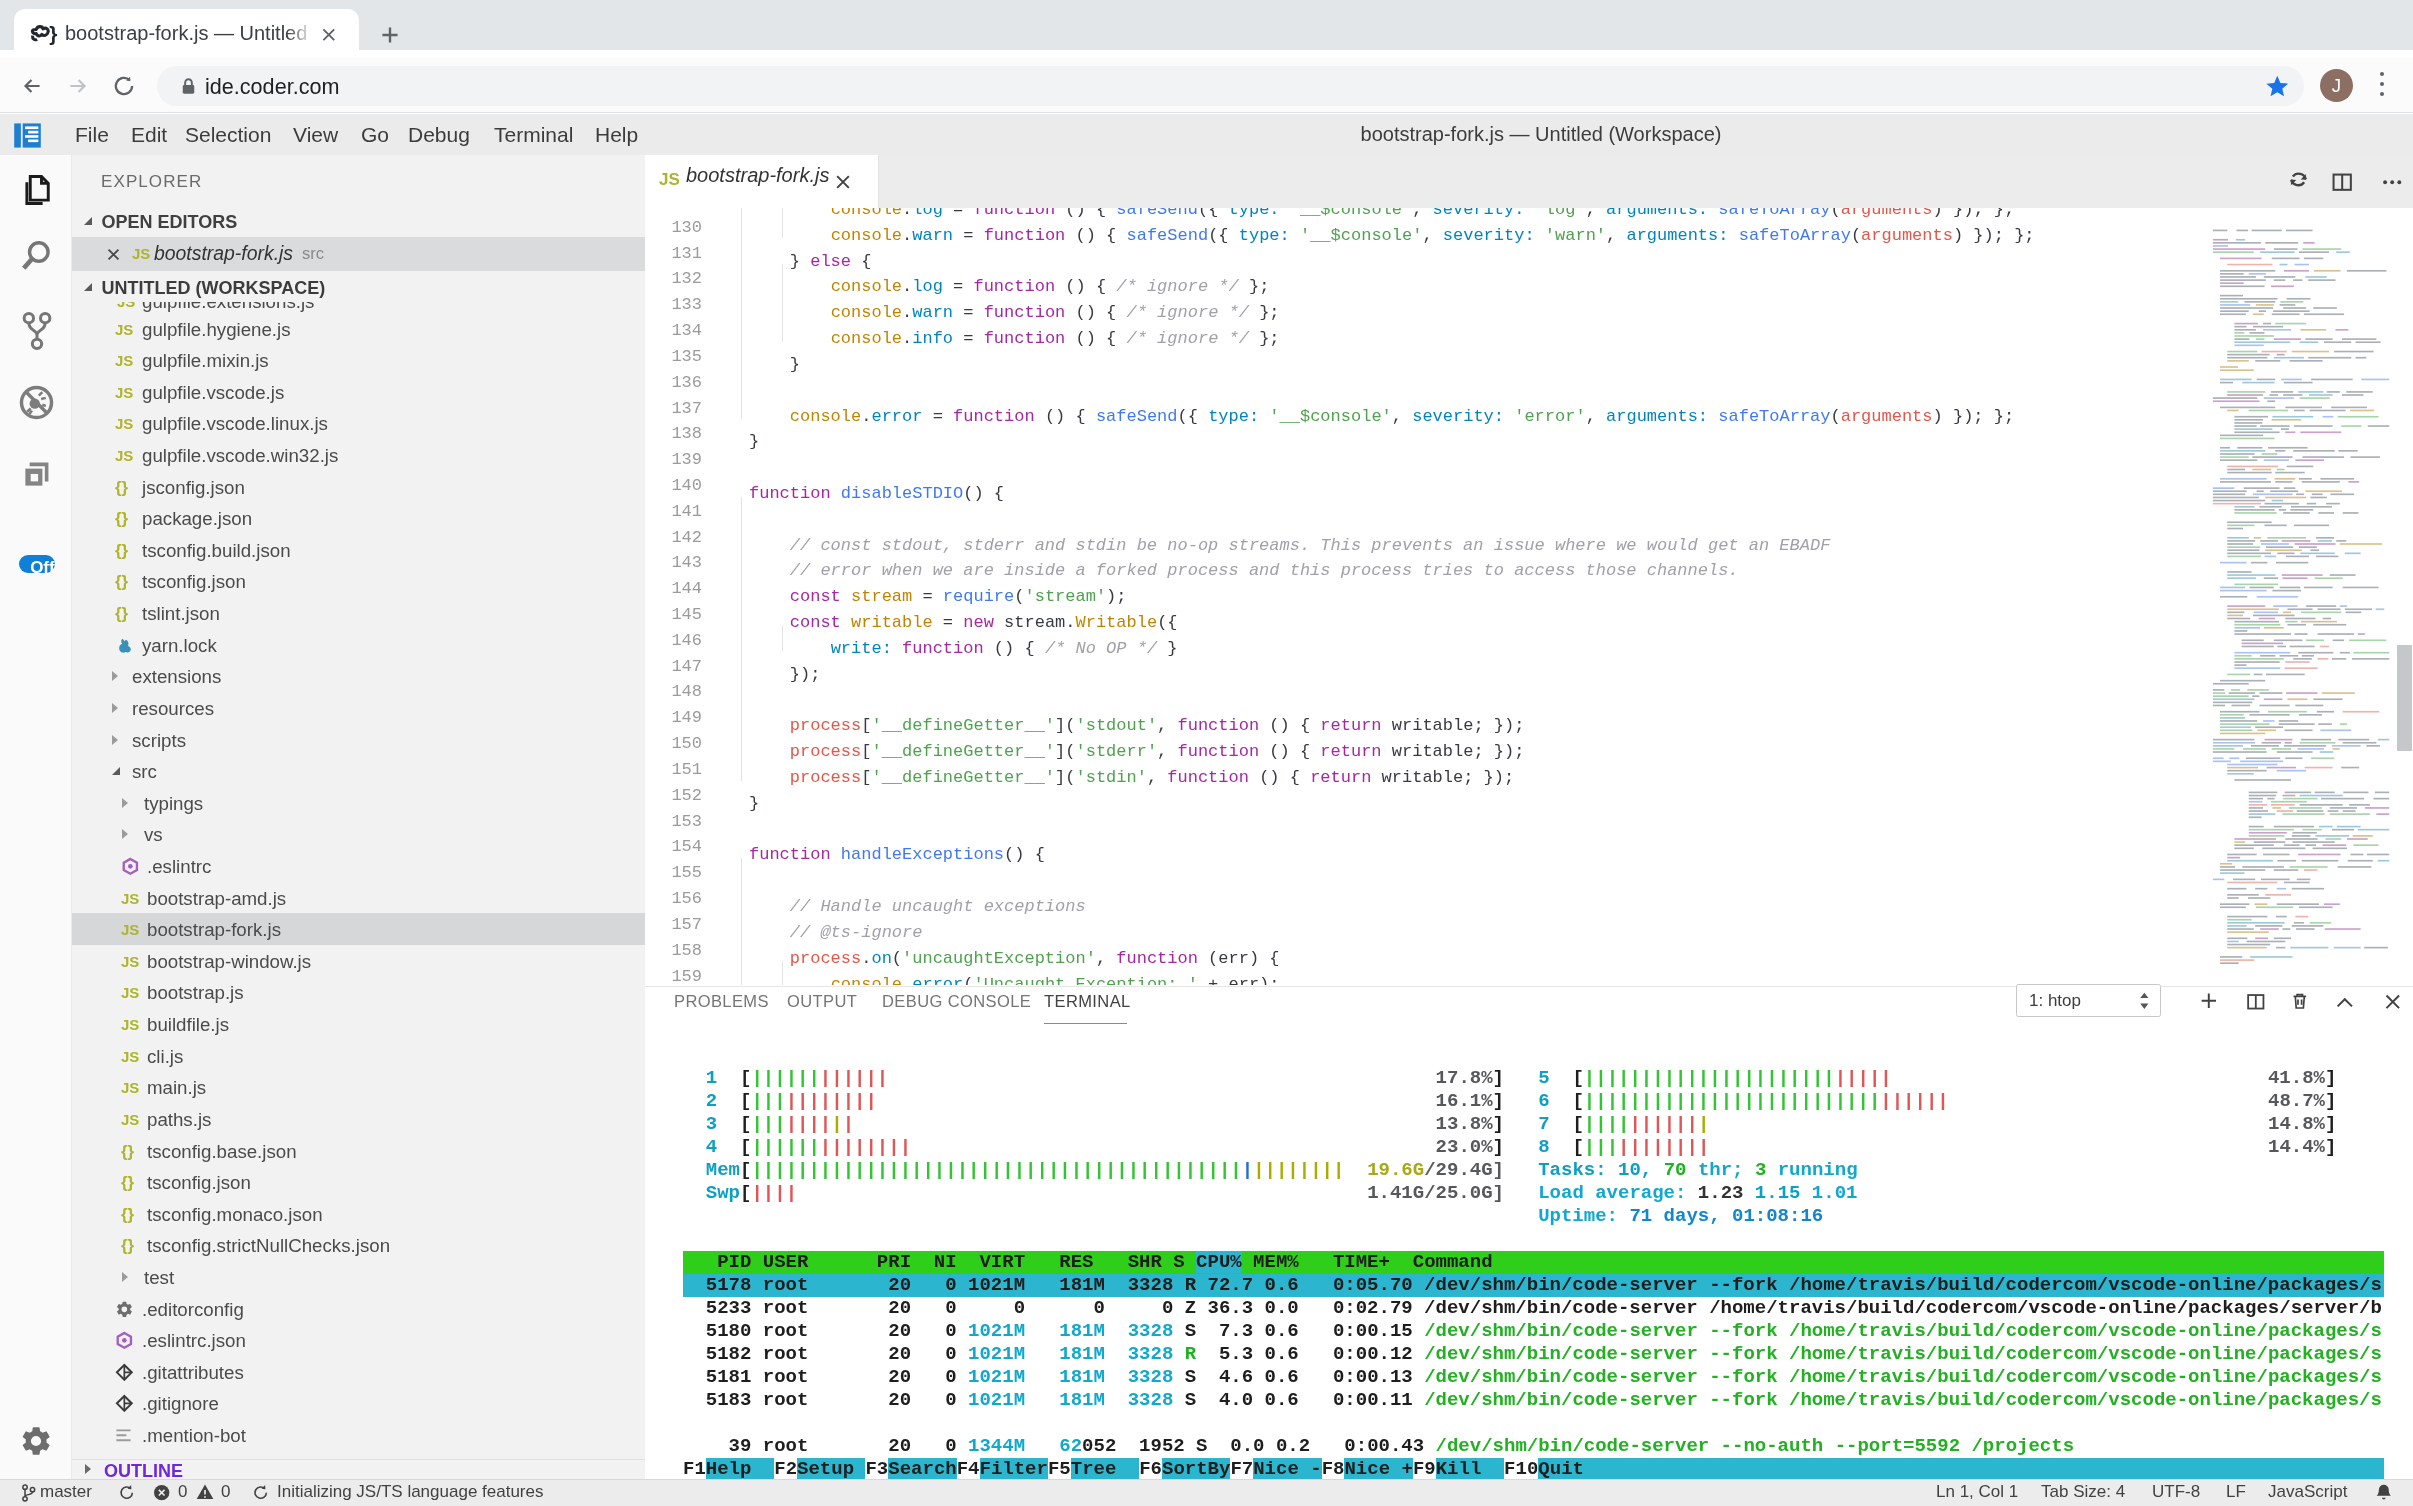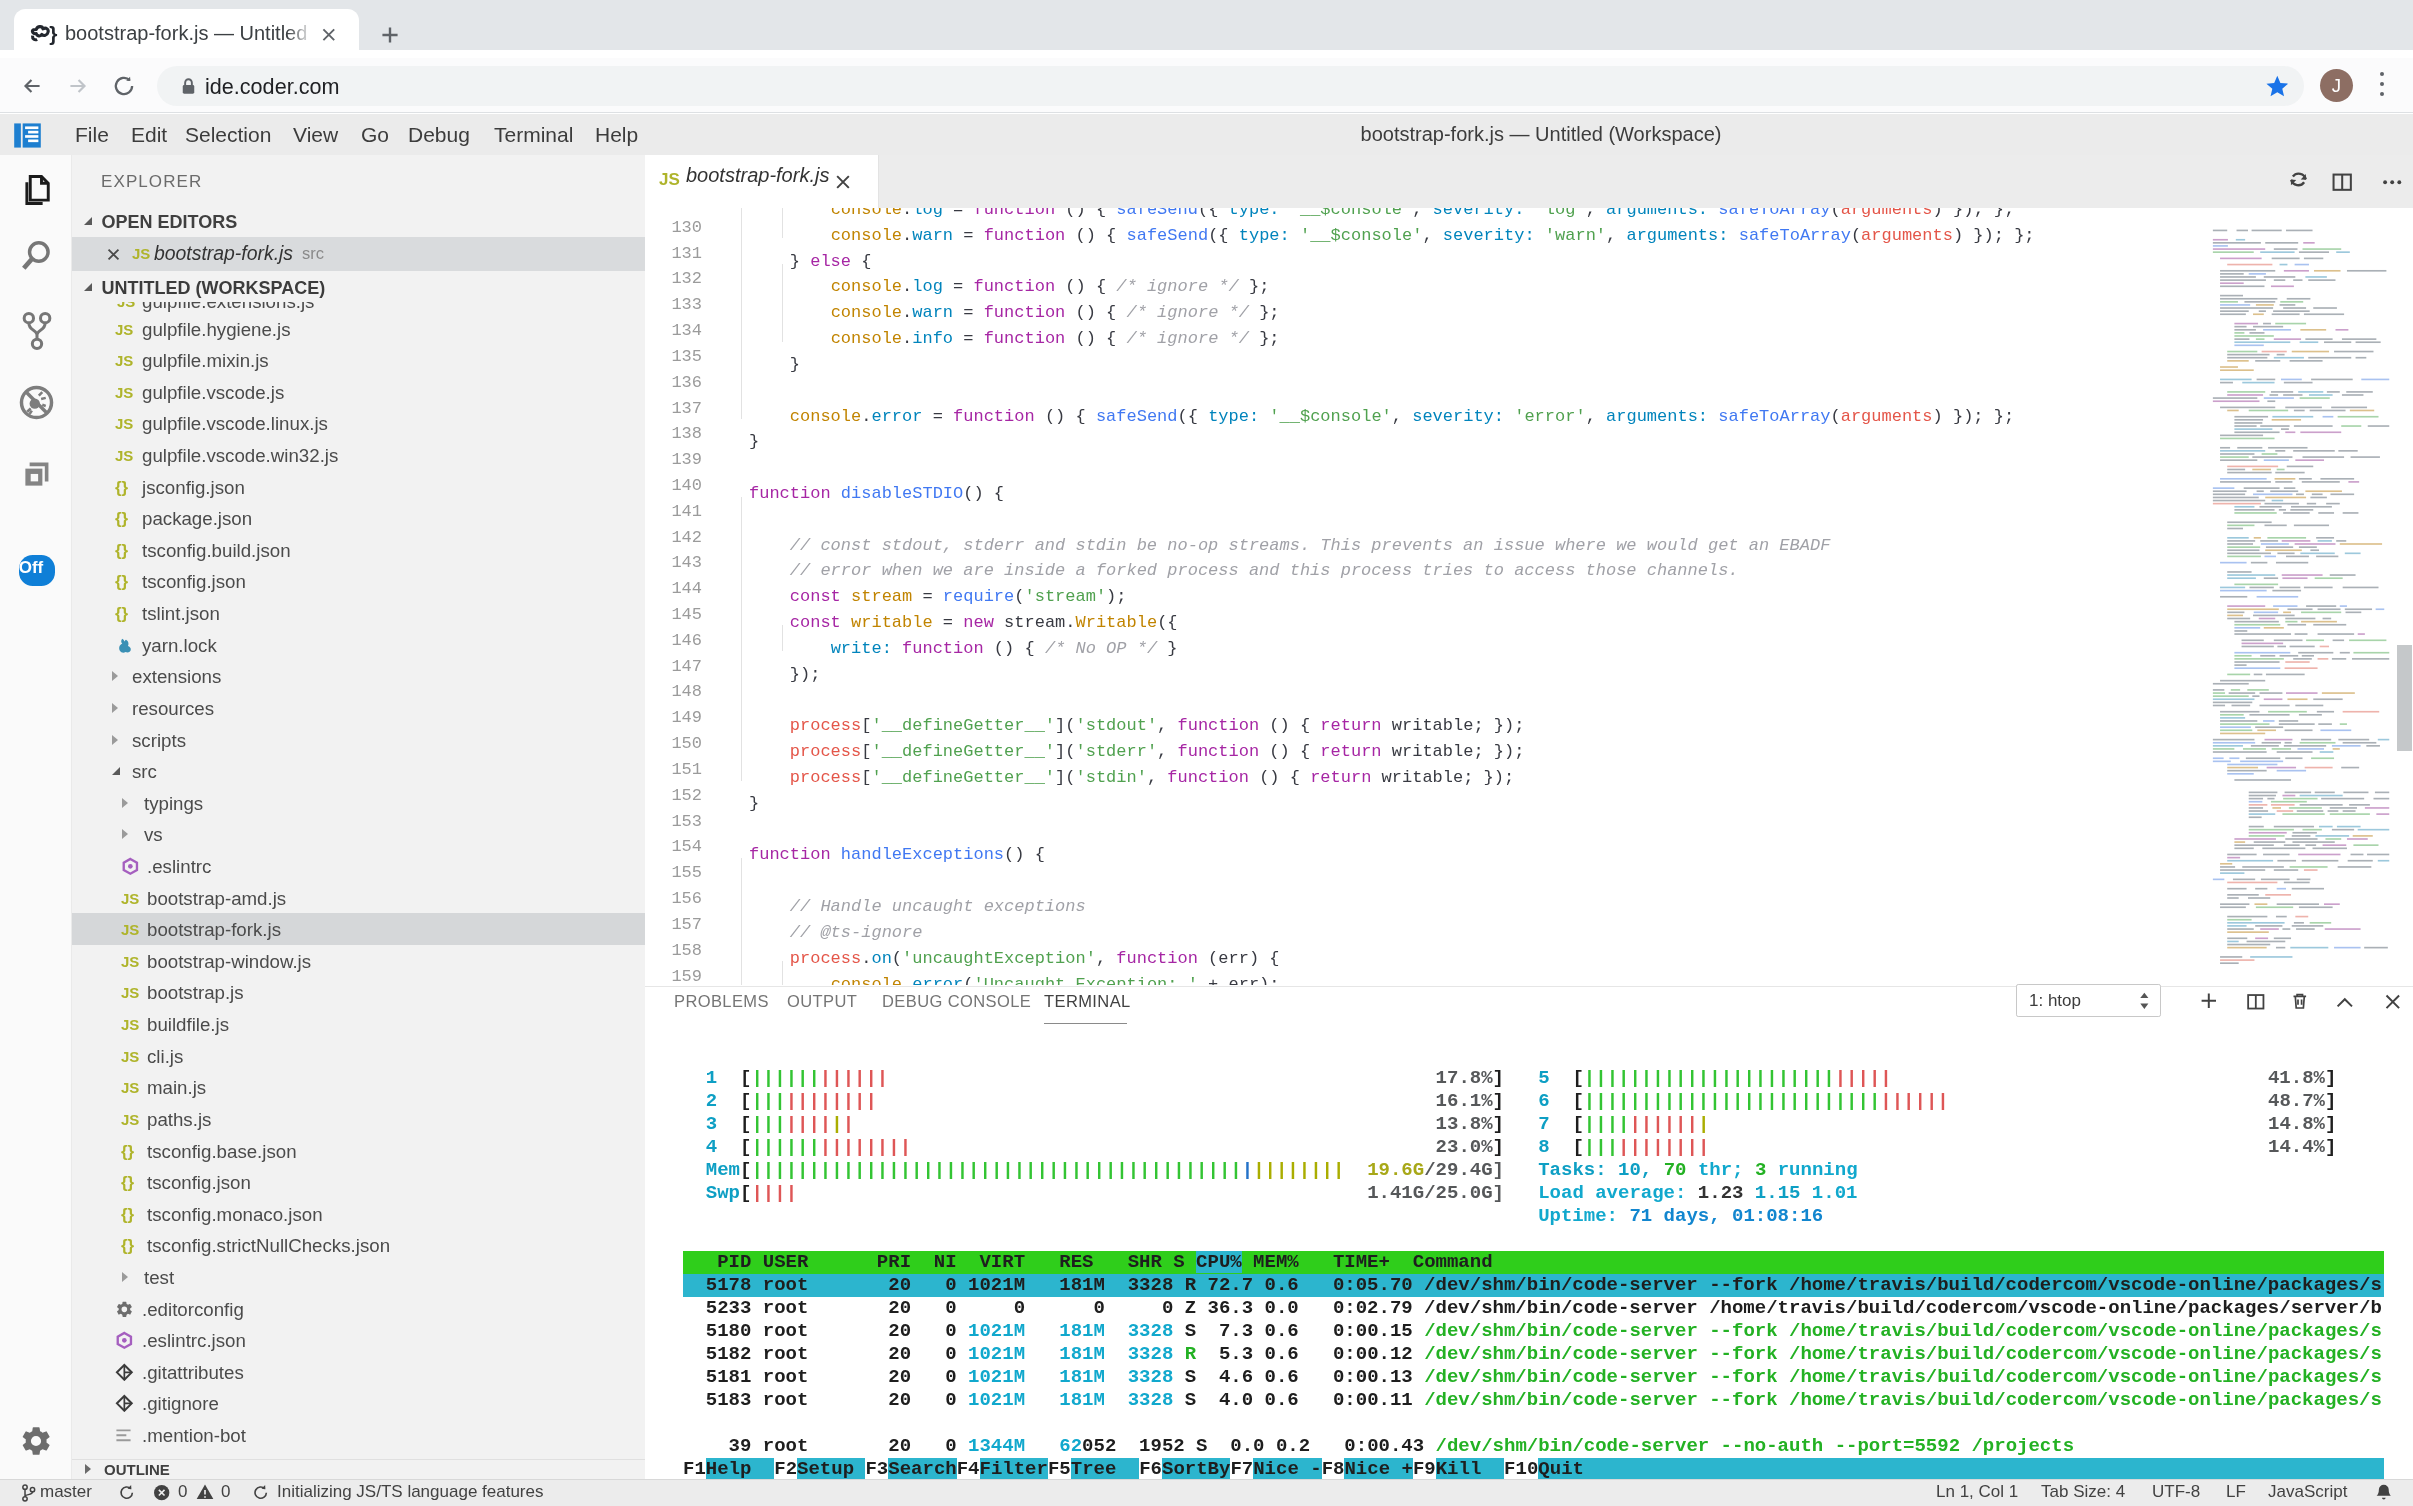--- a/index.html
+++ b/index.html
@@ -109,21 +109,21 @@
       <circle cx="16" cy="16" r="13" fill="none" stroke="#7d7d7d" stroke-width="3"></circle>
       <path d="M7 7 L25 25" stroke="#7d7d7d" stroke-width="3"></path>
       <circle cx="14.5" cy="17" r="4.5" fill="#7d7d7d"></circle>
       <path d="M18 10 L21 7 M20 13 L24 12 M11 21 L8 24 M12 23 L10 26 M21 18 L24 19" stroke="#7d7d7d" stroke-width="2.2"></path>
     </svg>
 <svg class="abs" style="left:19.4px;top:458px" width="34" height="34" viewBox="0 0 32 32">
       <path d="M6 10 H22 V26 H6 Z" fill="#848484"></path>
       <path d="M10 6 H26 V22" fill="none" stroke="#848484" stroke-width="3.4"></path>
       <rect x="11" y="15" width="7" height="7" fill="#FAFAFA"></rect>
     </svg>
-<div class="abs" style="left:18.7px;top:555px;width:36px;height:31px;border-radius:13.7px;background:#0f7fd7;color:#fff;font-size:17px;font-weight:bold;text-align:left;line-height:26.6px">Off</div>
+<div class="abs" style="left:18.7px;top:555px;width:36px;height:18px;border-radius:13.7px;background:#0f7fd7;color:#fff;font-size:17px;font-weight:bold;text-align:right;line-height:26.6px">Off</div>
 <svg class="abs" style="left:18.7px;top:1424px" width="34" height="34" viewBox="0 0 24 24">
       <path fill="#6d6d6d" d="M19.4 13c.04-.32.06-.66.06-1s-.02-.68-.07-1l2.03-1.58a.5.5 0 0 0 .12-.64l-1.92-3.32a.5.5 0 0 0-.61-.22l-2.39.96a7.3 7.3 0 0 0-1.73-1l-.36-2.54a.5.5 0 0 0-.5-.42h-3.84a.5.5 0 0 0-.49.42l-.36 2.54c-.63.26-1.21.6-1.74 1l-2.39-.96a.5.5 0 0 0-.61.22L2.68 8.78a.5.5 0 0 0 .12.64L4.83 11c-.05.32-.08.66-.08 1s.03.68.08 1l-2.03 1.58a.5.5 0 0 0-.12.64l1.92 3.32c.12.21.37.3.61.22l2.39-.96c.53.4 1.11.74 1.74 1l.36 2.54c.04.24.25.42.49.42h3.84c.24 0 .45-.18.49-.42l.36-2.54a7.3 7.3 0 0 0 1.73-1l2.39.96c.24.08.49-.01.61-.22l1.92-3.32a.5.5 0 0 0-.12-.64L19.4 13zM12 15.6A3.6 3.6 0 1 1 12 8.4a3.6 3.6 0 0 1 0 7.2z"></path>
     </svg>
 
 <div class="abs" style="left:72px;top:155px;width:573px;height:1324px;background:#F2F2F2"></div>
 <div class="abs" style="left:101px;top:172px;font-size:17px;color:#6B6B6B;letter-spacing:1.1px">EXPLORER</div>
 <div class="abs" style="left:72px;top:205px;width:573px;height:32px">
       <div class="twst twe abs" style="left:11.5px;top:11.5px"></div>
       <div class="abs" style="left:29.5px;top:6.5px;font-size:18px;font-weight:bold;color:#404040">OPEN EDITORS</div>
     </div>
@@ -302,21 +302,21 @@
       <span class="tname" style="left:70px">.gitignore</span>
     </div>
 <div class="trow" style="top:1419px;">
       <svg class="abs" style="left:43px;top:8.6px" width="17" height="16" viewBox="0 0 24 22">
         <path d="M2 3 H22 M2 10 H16 M2 17 H22" stroke="#9a9a9a" stroke-width="2.6"></path>
       </svg>
       <span class="tname" style="left:70px">.mention-bot</span>
     </div>
 <div class="abs" style="left:72px;top:1459px;width:573px;height:21px;background:#F2F2F2;border-top:1.4px solid #E0E0E0">
       <div class="twst twc" style="left:13px;top:4.3px;border-left-color:#6a6a6a"></div>
-      <div class="abs" style="left:32px;top:0.7px;font-size:15px;font-weight:bold;color:#404040">OUTLINE</div>
+      <div class="abs" style="left:32px;top:0.7px;font-size:18px;font-weight:bold;color:#6d28d9">OUTLINE</div>
     </div>
 
 <div class="abs" style="left:645px;top:155px;width:1769px;height:53px;background:#ECECEC"></div>
 <div class="abs" style="left:645px;top:155px;width:234px;height:53px;background:#fff;border-right:1.4px solid #E3E3E3"></div>
 <span class="abs" style="left:659px;top:170px;font-size:17px;font-weight:bold;color:#AFB42B">JS</span>
 <span class="abs" style="left:686px;top:164px;font-size:20px;font-style:italic;color:#333">bootstrap-fork.js</span>
 <svg class="abs" style="left:833px;top:172px" width="20" height="20" viewBox="0 0 24 24">
       <path d="M5 5 L19 19 M19 5 L5 19" stroke="#424242" stroke-width="2.4"></path>
     </svg>
 <svg class="abs" style="left:2285px;top:167px" width="27" height="27" viewBox="0 0 24 24">

